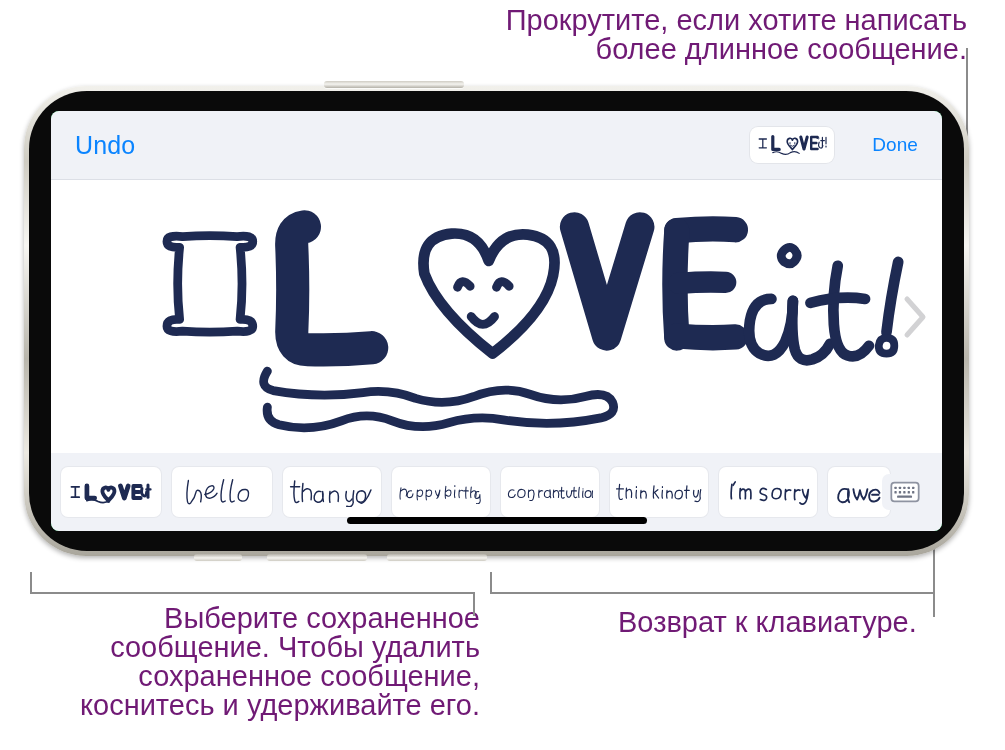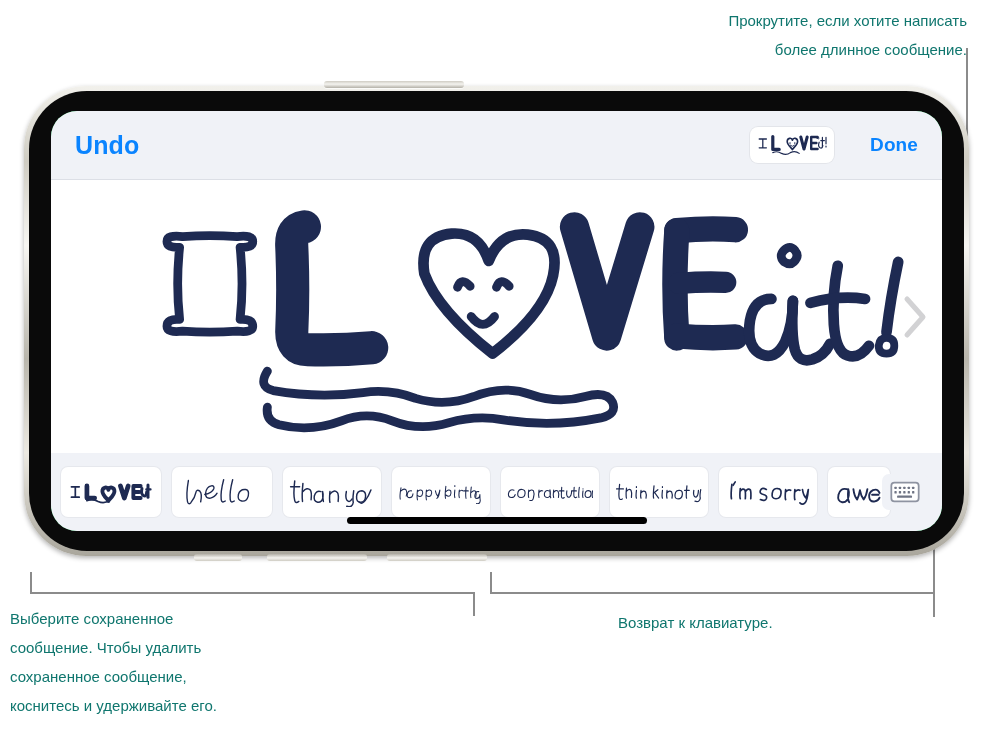--- a/index.html
+++ b/index.html
@@ -5,27 +5,27 @@
   html,body{margin:0;padding:0;}
   body{
     width:1005px;height:750px;background:#ffffff;overflow:hidden;
     font-family:"Liberation Sans", sans-serif;
     position:relative;
   }
 
   
   .callout{
     position:absolute;
-    color:#0f766e;
-    font-size:15px;
+    color:#701a75;
+    font-size:29px;
     line-height:29px;
     white-space:pre-line;
   }
   #callout-top{ right:38px; top:6px; text-align:right; }
-  #callout-bottom-left{ left:10px; top:604px; width:470px; text-align:left; }
+  #callout-bottom-left{ left:10px; top:604px; width:470px; text-align:right; }
   #callout-bottom-right{ left:618px; top:608px; text-align:center; }
 
   .leader{ position:absolute; background:#8b8b8b; }
 
   
   #phone{
     position:absolute;
     left:24px; top:86px;
     width:945px; height:470px;
   }
@@ -36,24 +36,23 @@
     background:linear-gradient(180deg,#f2f1ec 0%,#cfccc2 16%,#f7f6f2 34%,#b9b6ac 58%,#ece9e1 78%,#a9a69c 100%);
     box-shadow:0 2px 5px rgba(0,0,0,.30);
   }
   .frame-inner{
     position:absolute; left:5px; top:5px; right:5px; bottom:5px;
     border-radius:58px;
     background:#0a0a0a;
   }
   .screen{
     position:absolute; left:22px; top:20px; right:22px; bottom:20px;
-    border-radius:26px;
+    border-radius:8px;
     background:#22c55e;
     overflow:hidden;
-    font-weight:bold;
   }
 
   
   .hw-top-btn{
     position:absolute; left:300px; top:-5px; width:140px; height:7px;
     border-radius:3px;
     background:linear-gradient(180deg,#cfccc3,#f4f3ef 45%,#b4b1a8);
     box-shadow:0 1px 0 rgba(255,255,255,.7);
   }
   .hw-bot-btn{

